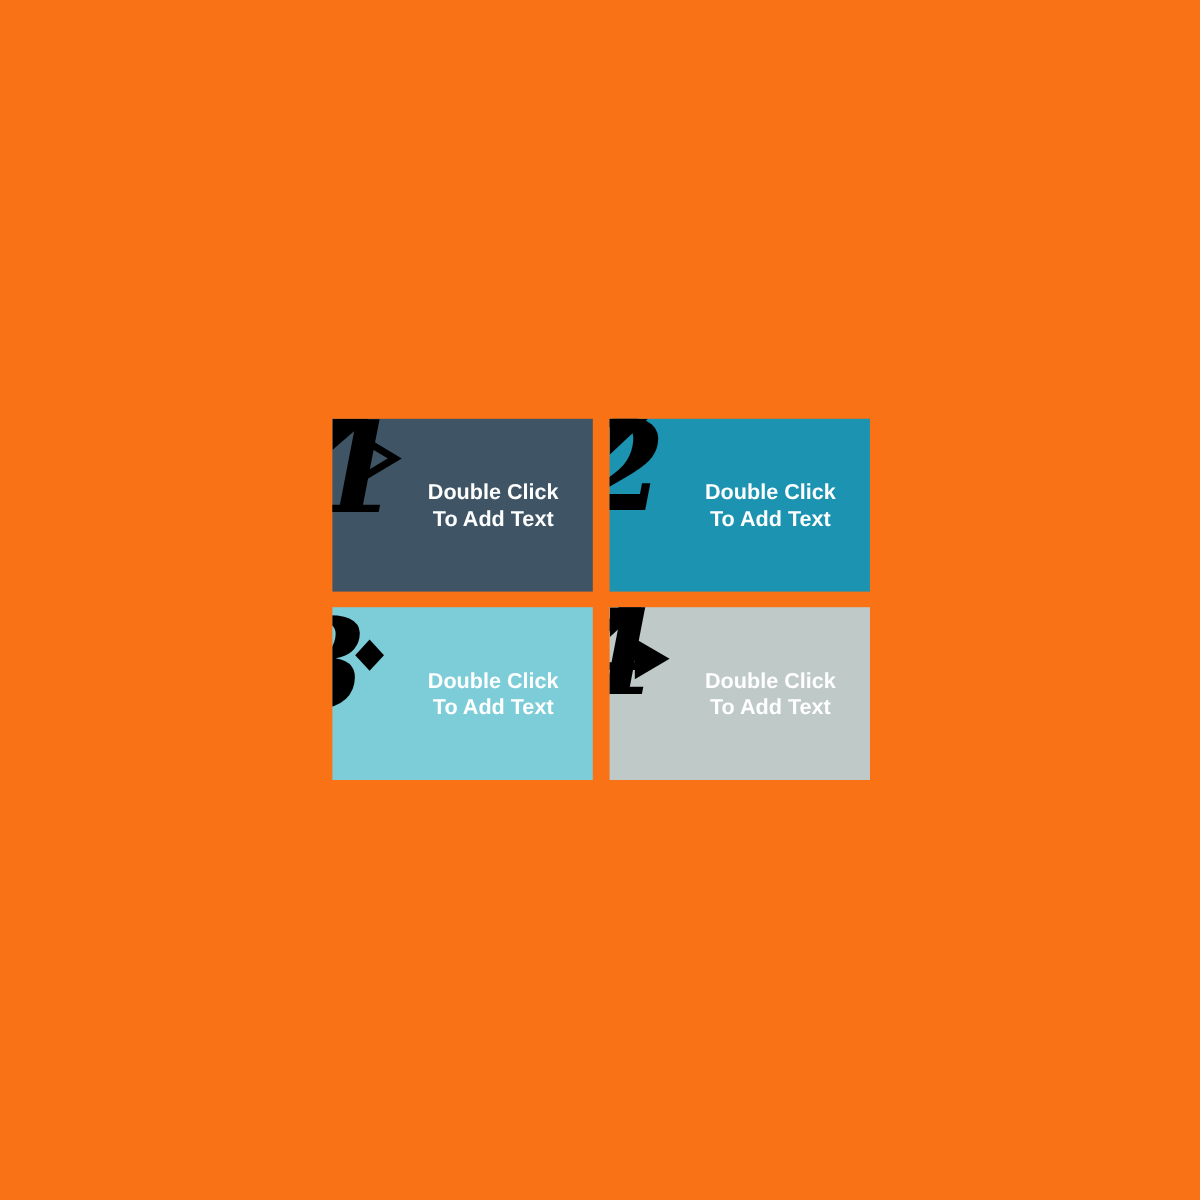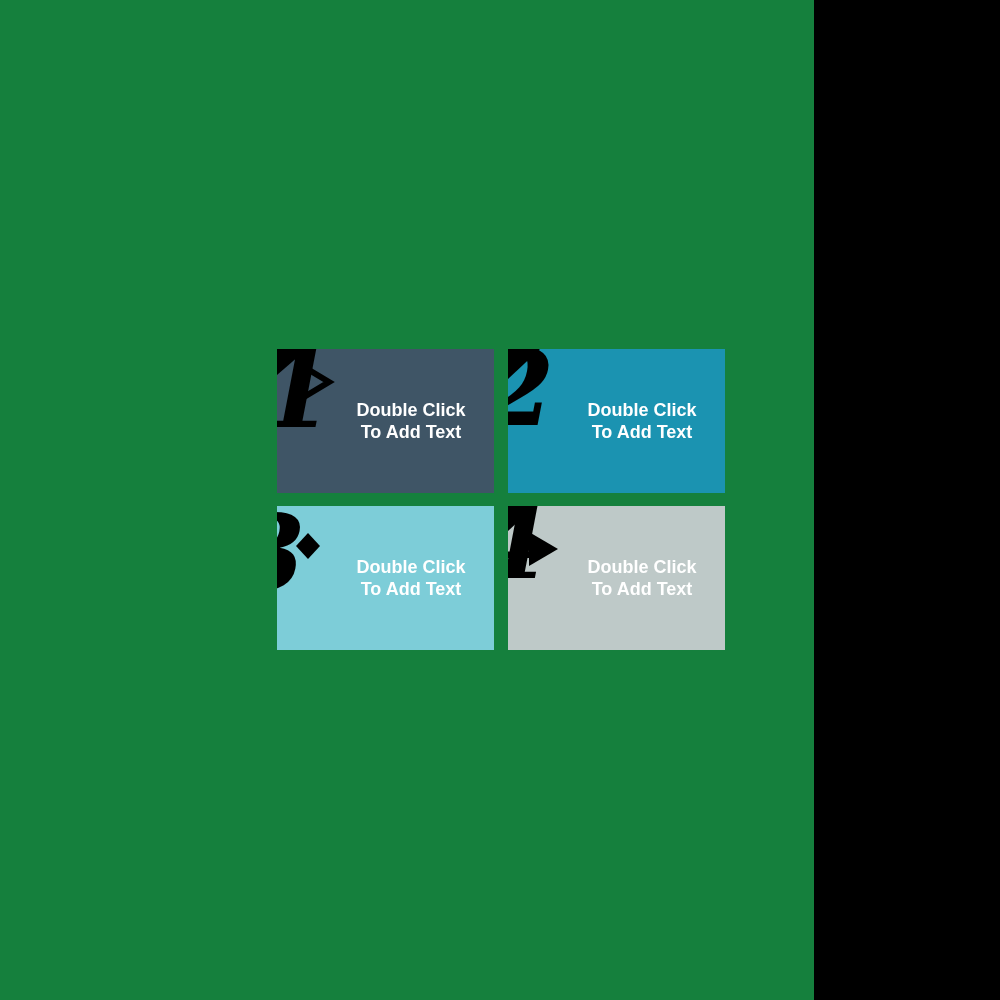--- a/index.html
+++ b/index.html
@@ -5,23 +5,23 @@
   html, body {
     margin: 0;
     padding: 0;
     width: 1000px;
     height: 1000px;
     background: #000000;
     font-family: "Liberation Sans", sans-serif;
   }
   .canvas {
     position: relative;
-    width: 814px;
+    width: 1000px;
     height: 1000px;
-    background: #15803d;
+    background: #f97316;
     overflow: hidden;
   }
   .grid {
     position: absolute;
     left: 277px;
     top: 349px;
     display: grid;
     grid-template-columns: 217px 217px;
     grid-template-rows: 144px 144px;
     column-gap: 14px;

